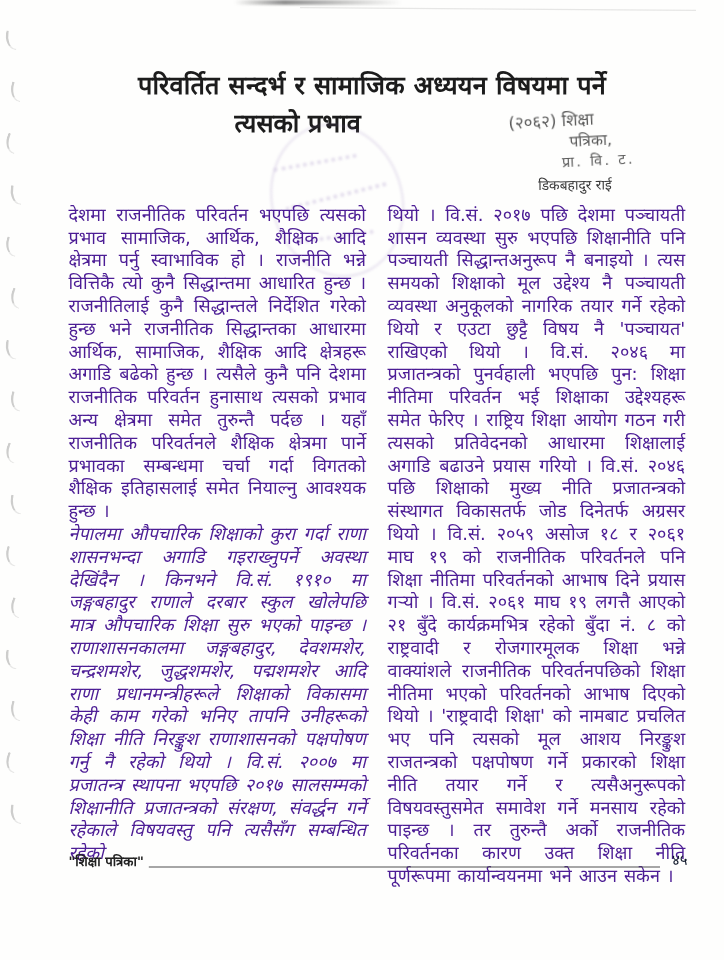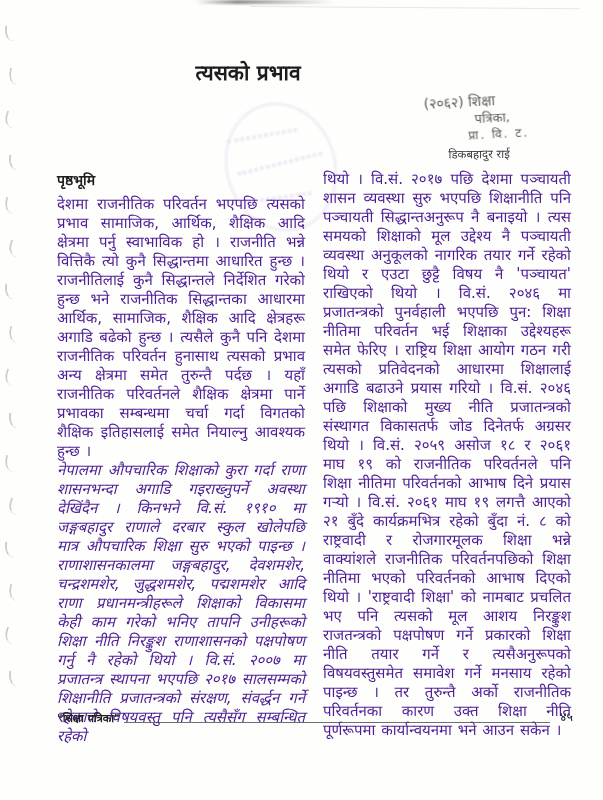--- a/index.html
+++ b/index.html
@@ -112,40 +112,40 @@
     <div class="edge-mark" style="top: 413px; left: 8px; transform: rotate(10deg);"></div>
     <div class="edge-mark" style="top: 456px; left: 4px; transform: rotate(16deg);"></div>
     <div class="edge-mark" style="top: 499px; left: 8px; transform: rotate(22deg);"></div>
     <div class="edge-mark" style="top: 542px; left: 4px; transform: rotate(10deg);"></div>
     <div class="edge-mark" style="top: 585px; left: 8px; transform: rotate(16deg);"></div>
     <div class="edge-mark" style="top: 628px; left: 4px; transform: rotate(22deg);"></div>
     <div class="edge-mark" style="top: 671px; left: 8px; transform: rotate(10deg);"></div>
   </div>
 
 <div class="title-block">
+  <div class="title-line1">परिवर्तित सन्दर्भ र सामाजिक अध्ययन विषयमा पर्ने</div>
   <div class="title-line2">त्यसको प्रभाव</div>
 </div>
 
 <div class="stamp">
   <div class="ring"></div>
   <div class="row r1"></div>
   <div class="row r2"></div>
   <div class="row r3"></div>
 </div>
 
 <div class="annotation">
   <div class="hw hw1">(२०६२) शिक्षा</div>
   <div class="hw hw2">पत्रिका,</div>
   <div class="hw hw3">प्रा. वि. ट.</div>
   <div class="author">डिकबहादुर राई</div>
 </div>
 
 <div class="columns">
   <div class="col">
-    <h2 class="body-heading">पृष्ठभूमि</h2>
     <p class="para">देशमा राजनीतिक परिवर्तन भएपछि त्यसको प्रभाव सामाजिक, आर्थिक, शैक्षिक आदि क्षेत्रमा पर्नु स्वाभाविक हो । राजनीति भन्ने वित्तिकै त्यो कुनै सिद्धान्तमा आधारित हुन्छ । राजनीतिलाई कुनै सिद्धान्तले निर्देशित गरेको हुन्छ भने राजनीतिक सिद्धान्तका आधारमा आर्थिक, सामाजिक, शैक्षिक आदि क्षेत्रहरू अगाडि बढेको हुन्छ । त्यसैले कुनै पनि देशमा राजनीतिक परिवर्तन हुनासाथ त्यसको प्रभाव अन्य क्षेत्रमा समेत तुरुन्तै पर्दछ । यहाँ राजनीतिक परिवर्तनले शैक्षिक क्षेत्रमा पार्ने प्रभावका सम्बन्धमा चर्चा गर्दा विगतको शैक्षिक इतिहासलाई समेत नियाल्नु आवश्यक हुन्छ ।</p>
     <p class="para">नेपालमा औपचारिक शिक्षाको कुरा गर्दा राणा शासनभन्दा अगाडि गइराख्नुपर्ने अवस्था देखिंदैन । किनभने वि.सं. १९१० मा जङ्गबहादुर राणाले दरबार स्कुल खोलेपछि मात्र औपचारिक शिक्षा सुरु भएको पाइन्छ । राणाशासनकालमा जङ्गबहादुर, देवशमशेर, चन्द्रशमशेर, जुद्धशमशेर, पद्मशमशेर आदि राणा प्रधानमन्त्रीहरूले शिक्षाको विकासमा केही काम गरेको भनिए तापनि उनीहरूको शिक्षा नीति निरङ्कुश राणाशासनको पक्षपोषण गर्नु नै रहेको थियो । वि.सं. २००७ मा प्रजातन्त्र स्थापना भएपछि २०१७ सालसम्मको शिक्षानीति प्रजातन्त्रको संरक्षण, संवर्द्धन गर्ने रहेकाले विषयवस्तु पनि त्यसैसँग सम्बन्धित रहेको</p>
   </div>
   <div class="col">
     <p class="para">थियो । वि.सं. २०१७ पछि देशमा पञ्चायती शासन व्यवस्था सुरु भएपछि शिक्षानीति पनि पञ्चायती सिद्धान्तअनुरूप नै बनाइयो । त्यस समयको शिक्षाको मूल उद्देश्य नै पञ्चायती व्यवस्था अनुकूलको नागरिक तयार गर्ने रहेको थियो र एउटा छुट्टै विषय नै 'पञ्चायत' राखिएको थियो । वि.सं. २०४६ मा प्रजातन्त्रको पुनर्वहाली भएपछि पुन: शिक्षा नीतिमा परिवर्तन भई शिक्षाका उद्देश्यहरू समेत फेरिए । राष्ट्रिय शिक्षा आयोग गठन गरी त्यसको प्रतिवेदनको आधारमा शिक्षालाई अगाडि बढाउने प्रयास गरियो । वि.सं. २०४६ पछि शिक्षाको मुख्य नीति प्रजातन्त्रको संस्थागत विकासतर्फ जोड दिनेतर्फ अग्रसर थियो । वि.सं. २०५९ असोज १८ र २०६१ माघ १९ को राजनीतिक परिवर्तनले पनि शिक्षा नीतिमा परिवर्तनको आभाष दिने प्रयास गऱ्यो । वि.सं. २०६१ माघ १९ लगत्तै आएको २१ बुँदे कार्यक्रमभित्र रहेको बुँदा नं. ८ को राष्ट्रवादी र रोजगारमूलक शिक्षा भन्ने वाक्यांशले राजनीतिक परिवर्तनपछिको शिक्षा नीतिमा भएको परिवर्तनको आभाष दिएको थियो । 'राष्ट्रवादी शिक्षा' को नामबाट प्रचलित भए पनि त्यसको मूल आशय निरङ्कुश राजतन्त्रको पक्षपोषण गर्ने प्रकारको शिक्षा नीति तयार गर्ने र त्यसैअनुरूपको विषयवस्तुसमेत समावेश गर्ने मनसाय रहेको पाइन्छ । तर तुरुन्तै अर्को राजनीतिक परिवर्तनका कारण उक्त शिक्षा नीति पूर्णरूपमा कार्यान्वयनमा भने आउन सकेन ।</p>
   </div>
 </div>
 
 <div class="footer">
   <span class="journal">"शिक्षा पत्रिका"</span>

